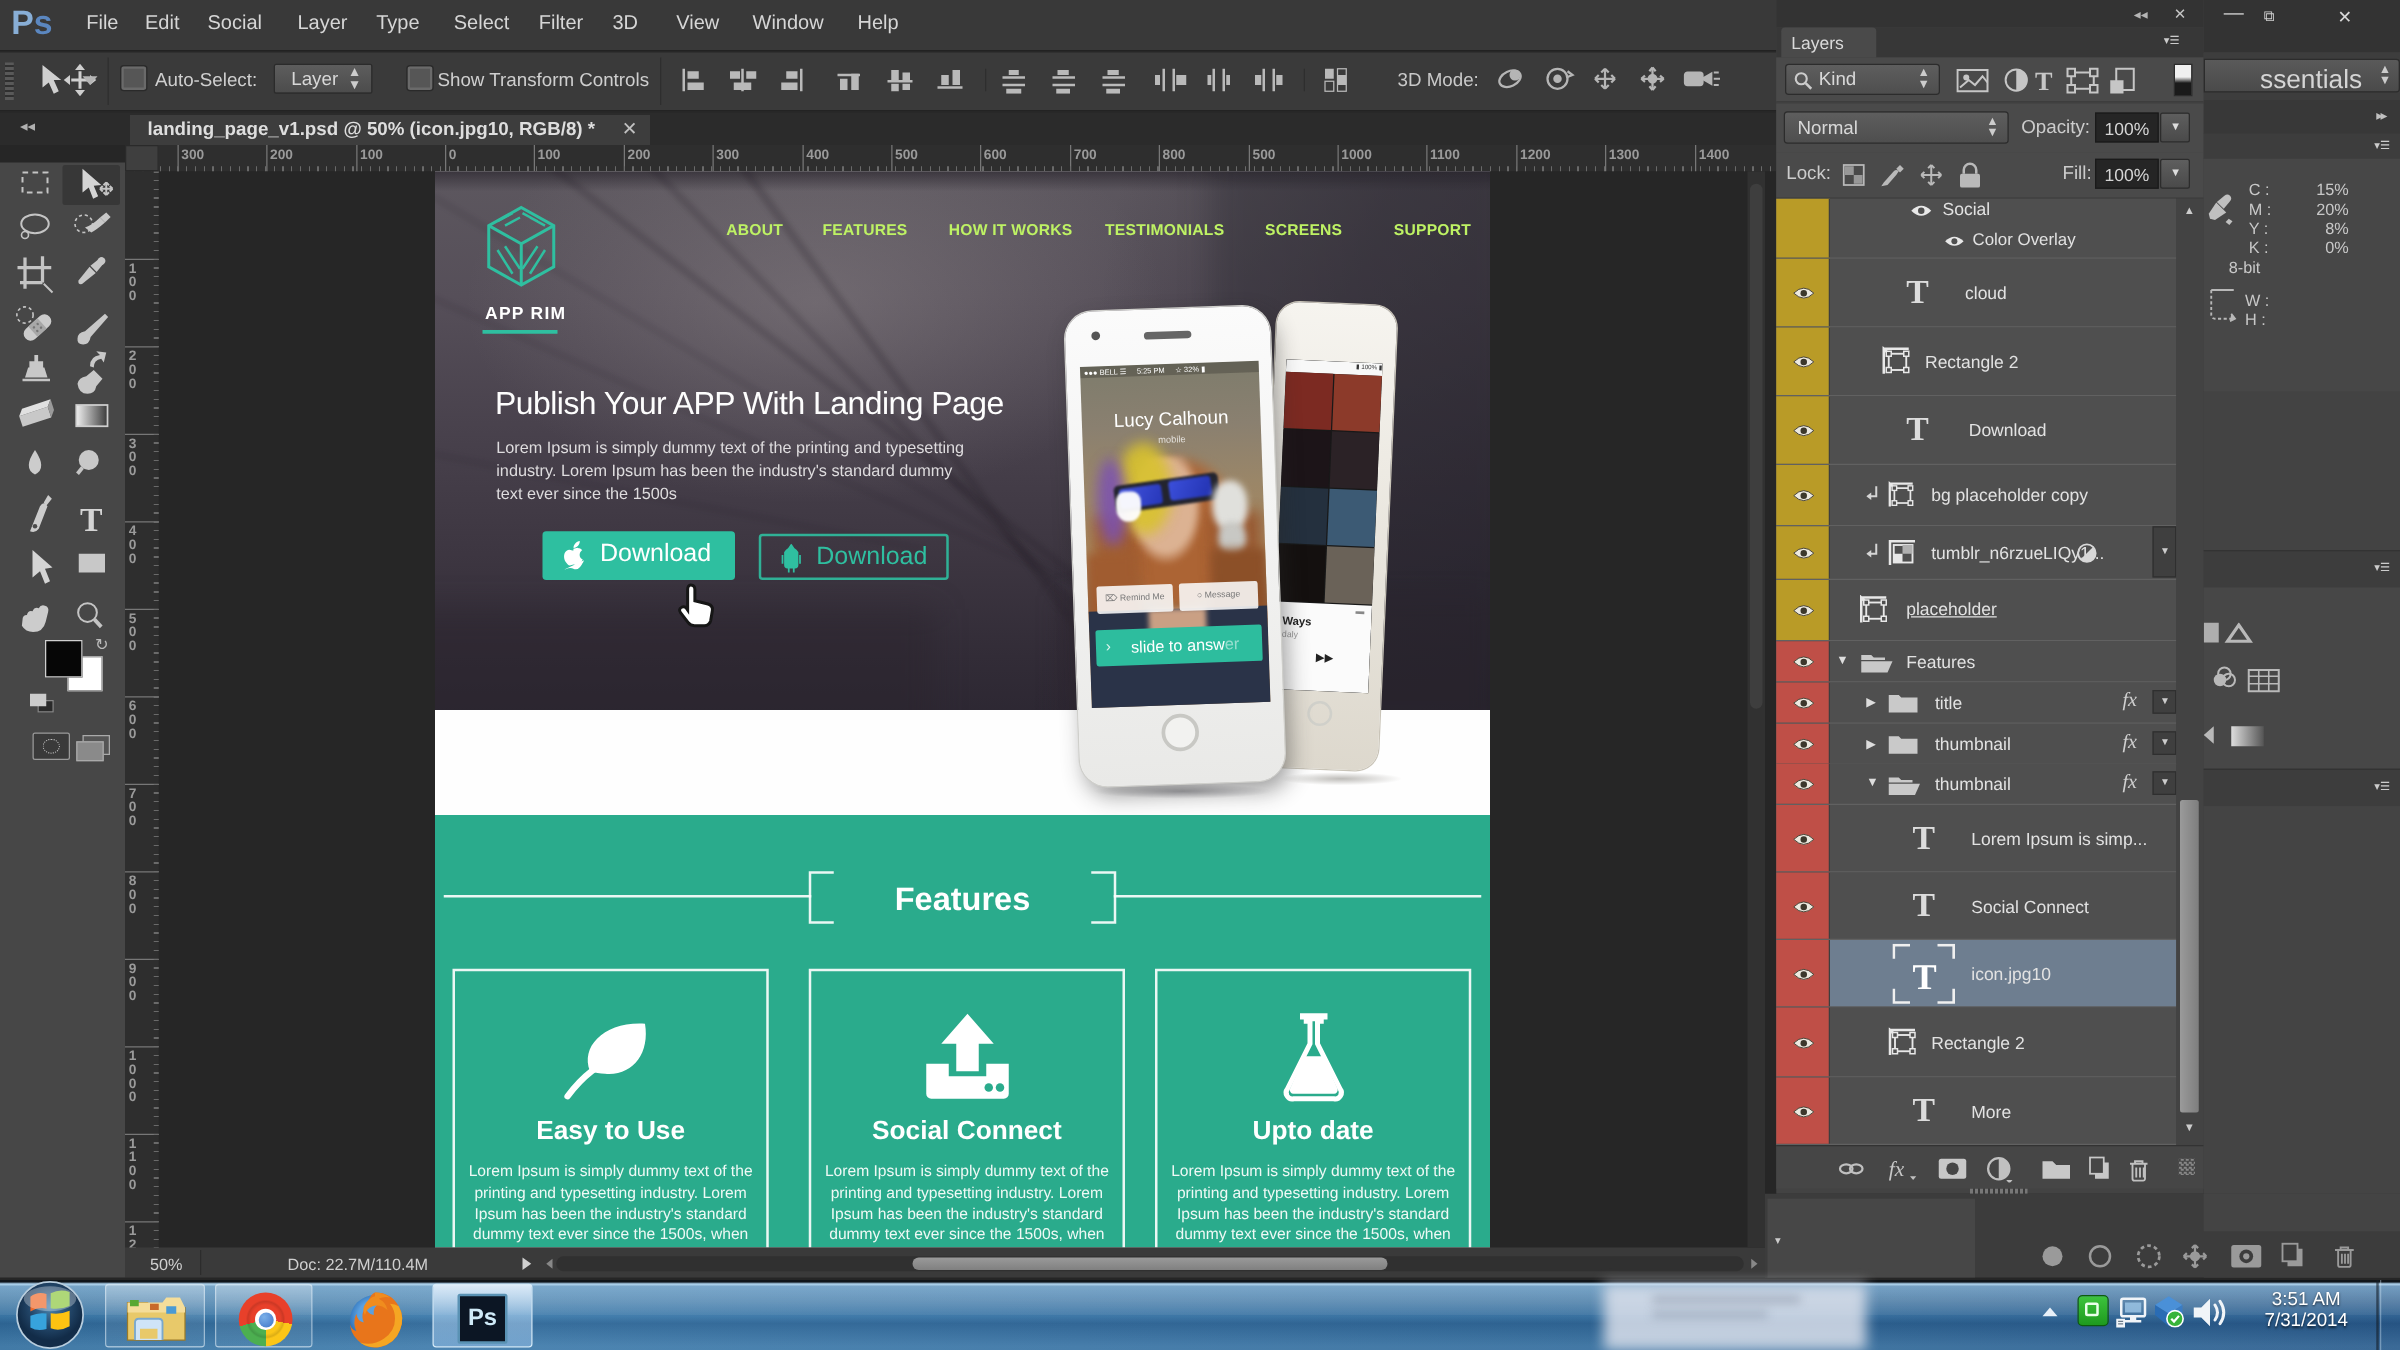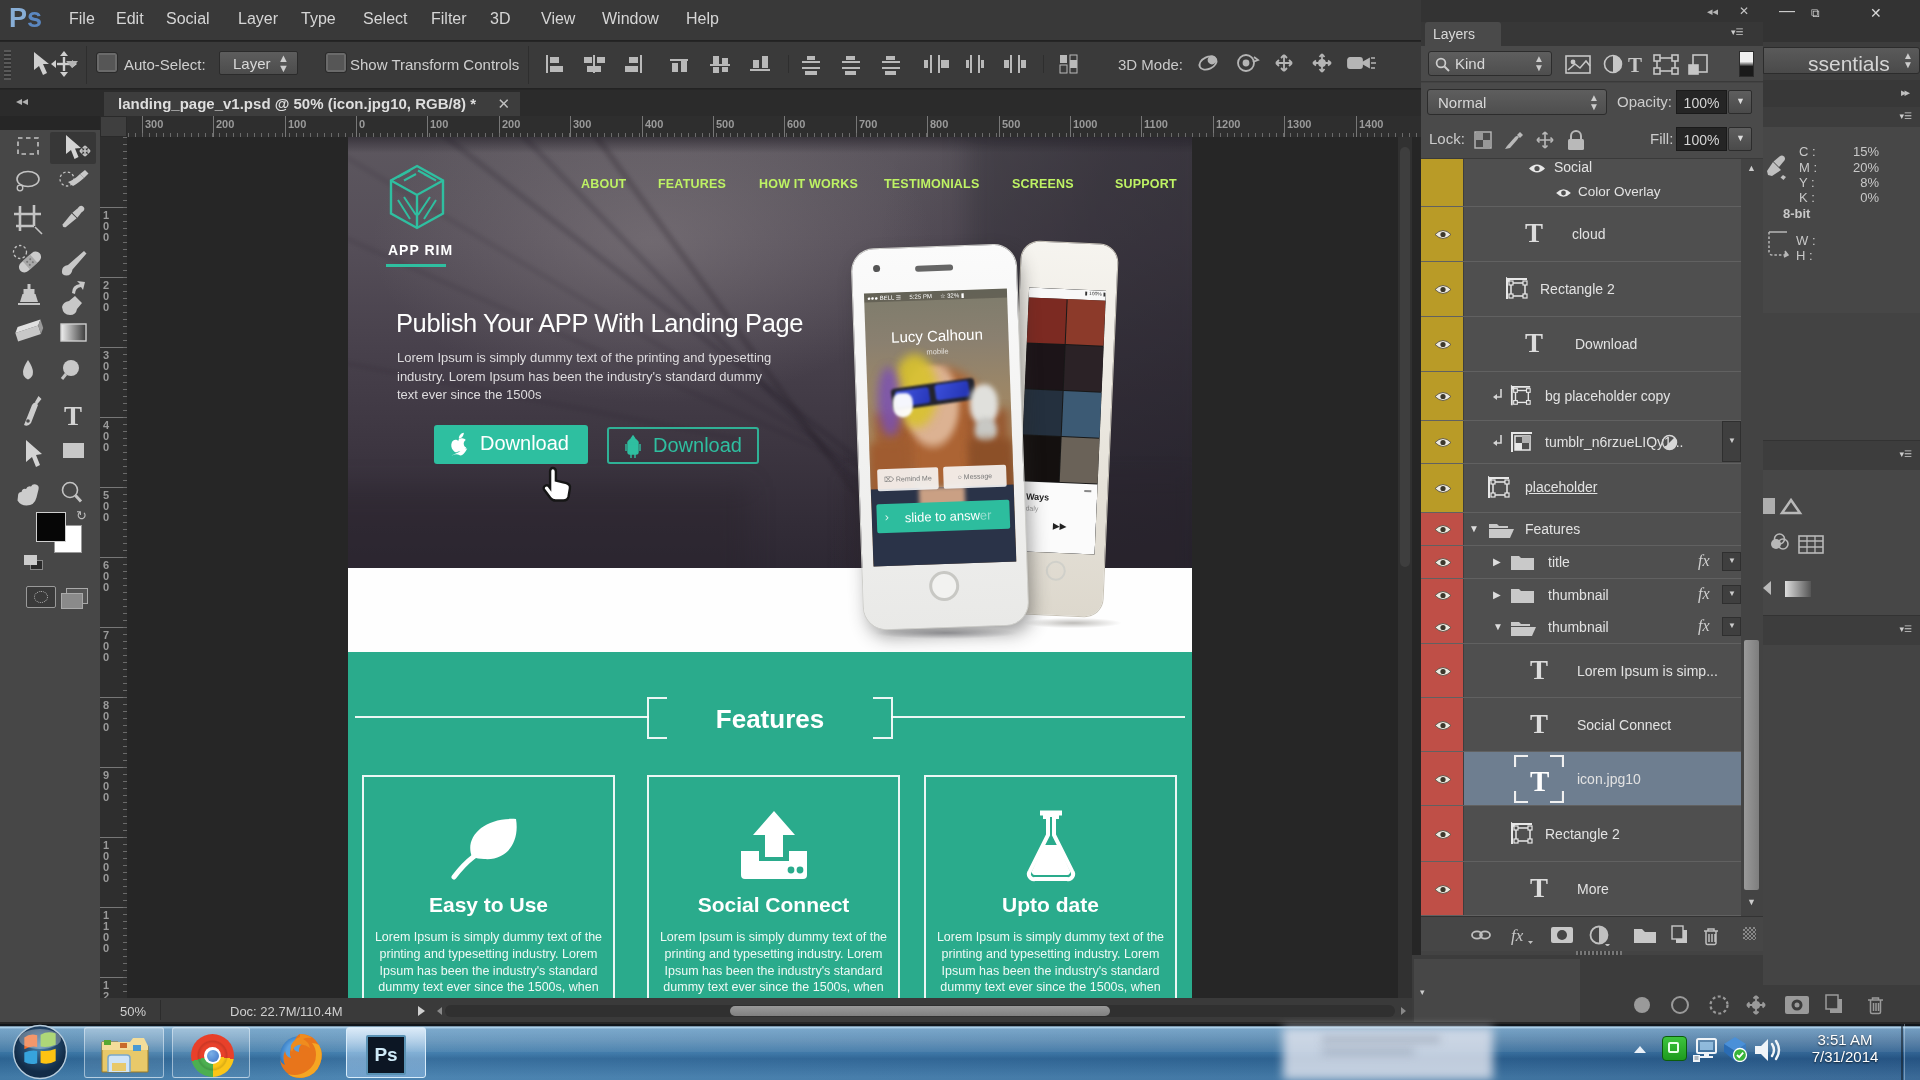--- a/index.html
+++ b/index.html
@@ -882,21 +882,21 @@
           <span class="iv">20%</span>
         </div>
       <div class="inforow" style="top:48px;">
           <span class="ik">Y :</span>
           <span class="iv">8%</span>
         </div>
       <div class="inforow" style="top:63px;">
           <span class="ik">K :</span>
           <span class="iv">0%</span>
         </div>
-      <div class="abs" style="left:20px; top:79px; color:#c8c8c8; font-size:13px;font-weight:bold;">8-bit</div>
+      <div class="abs" style="left:20px; top:79px; color:#c8c8c8; font-size:13px;">8-bit</div>
       <svg style="position:absolute; left:2px; top:103px;" width="26" height="30" viewBox="0 0 26 30">
           <g stroke="#b8b8b8" stroke-width="1.5" fill="none">
             <path d="M4 2 v20 a3 3 0 0 0 3 3 h16" stroke-dasharray="2.5 2"></path>
             <path d="M4 2 h18 M4 2 l18 0"></path>
             <path d="M20 21 l3 4 -4 2" fill="#b8b8b8"></path>
           </g>
         </svg>
       <div class="abs" style="left:33px; top:106px; color:#c8c8c8; font-size:13px;">W :</div>
       <div class="abs" style="left:33px; top:121px; color:#c8c8c8; font-size:13px;">H :</div>
     </div>

